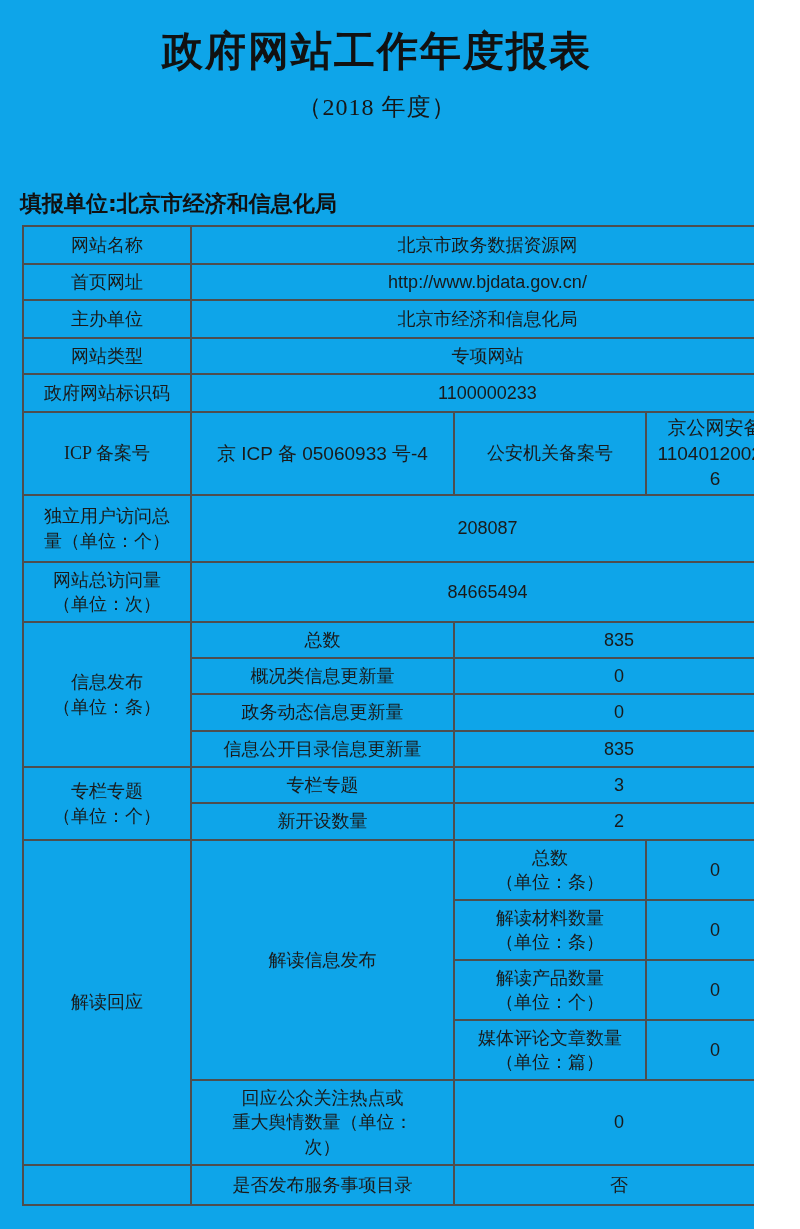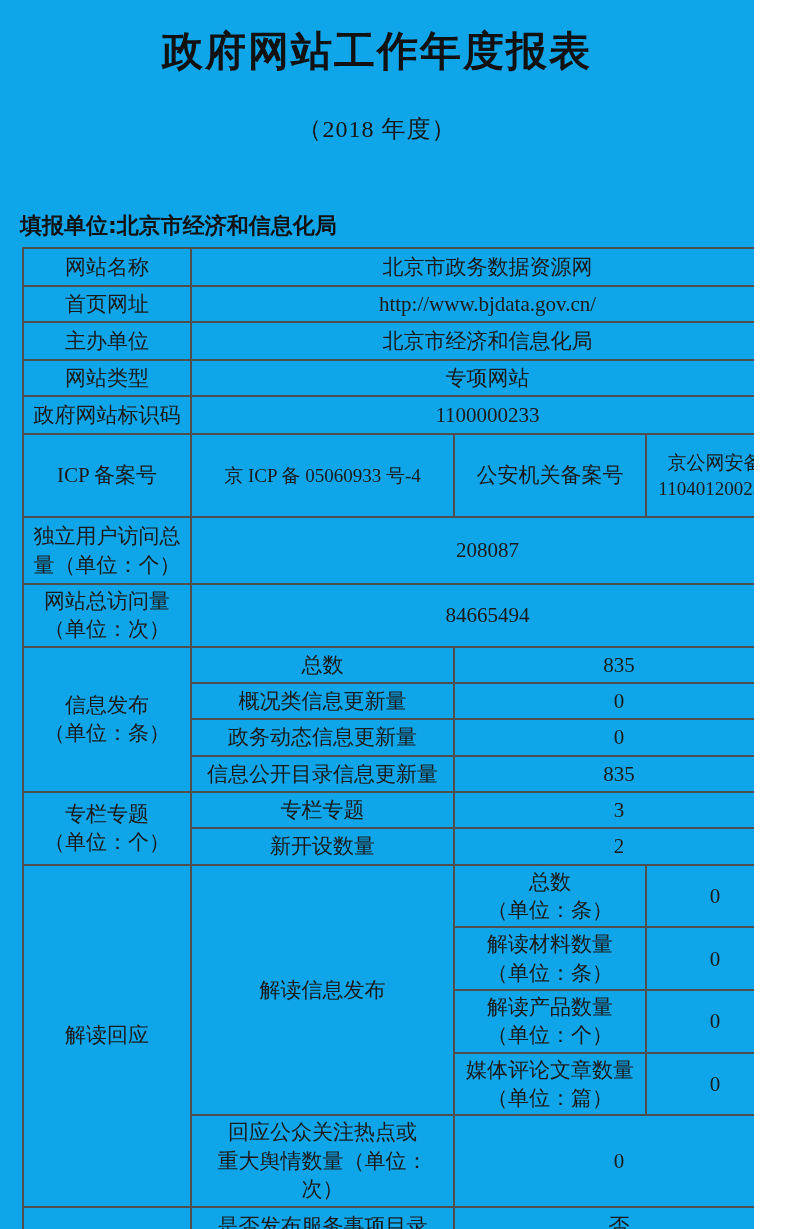--- a/index.html
+++ b/index.html
@@ -15,21 +15,21 @@
     margin:30px 0 0 0;
     text-align:center;
     font-family:"DejaVu Sans","Liberation Sans",sans-serif;
     font-weight:700;
     font-size:41px;
     letter-spacing:2px;
     line-height:1.05;
     color:#111;
   }
   .doc-subtitle{
-    margin-top:40px;
+    margin-top:18px;
     text-align:center;
     font-size:24px;
     letter-spacing:1px;
     color:#161616;
   }
   .unit-line{
     margin:66px 12px 6px 20px;
     font-family:"DejaVu Sans","Liberation Sans",sans-serif;
     font-weight:700;
     font-size:22px;
@@ -39,27 +39,27 @@
   table.report{
     border-collapse:collapse;
     table-layout:fixed;
     width:761px;
     margin-left:22px;
   }
   table.report td{
     border:2px solid #4e4e4e;
     text-align:center;
     vertical-align:middle;
-    font-size:21px;
+    font-size:18px;
     line-height:1.35;
     padding:2px 8px;
     white-space:pre-line;
     overflow:hidden;
   }
-  .mono{font-family:Liberation Serif, serif;}
+  .mono{font-family:Liberation Sans, sans-serif;}
   .sm{font-size:19px !important;}
   .wrapany{overflow-wrap:anywhere;word-break:break-all;}
 
   tr.r38{height:38px}
   tr.r36{height:36px}
   tr.r37{height:37px}
   tr.r83{height:83px}
   tr.r67{height:67px}
   tr.r60{height:60px}
   tr.r85{height:85px}

